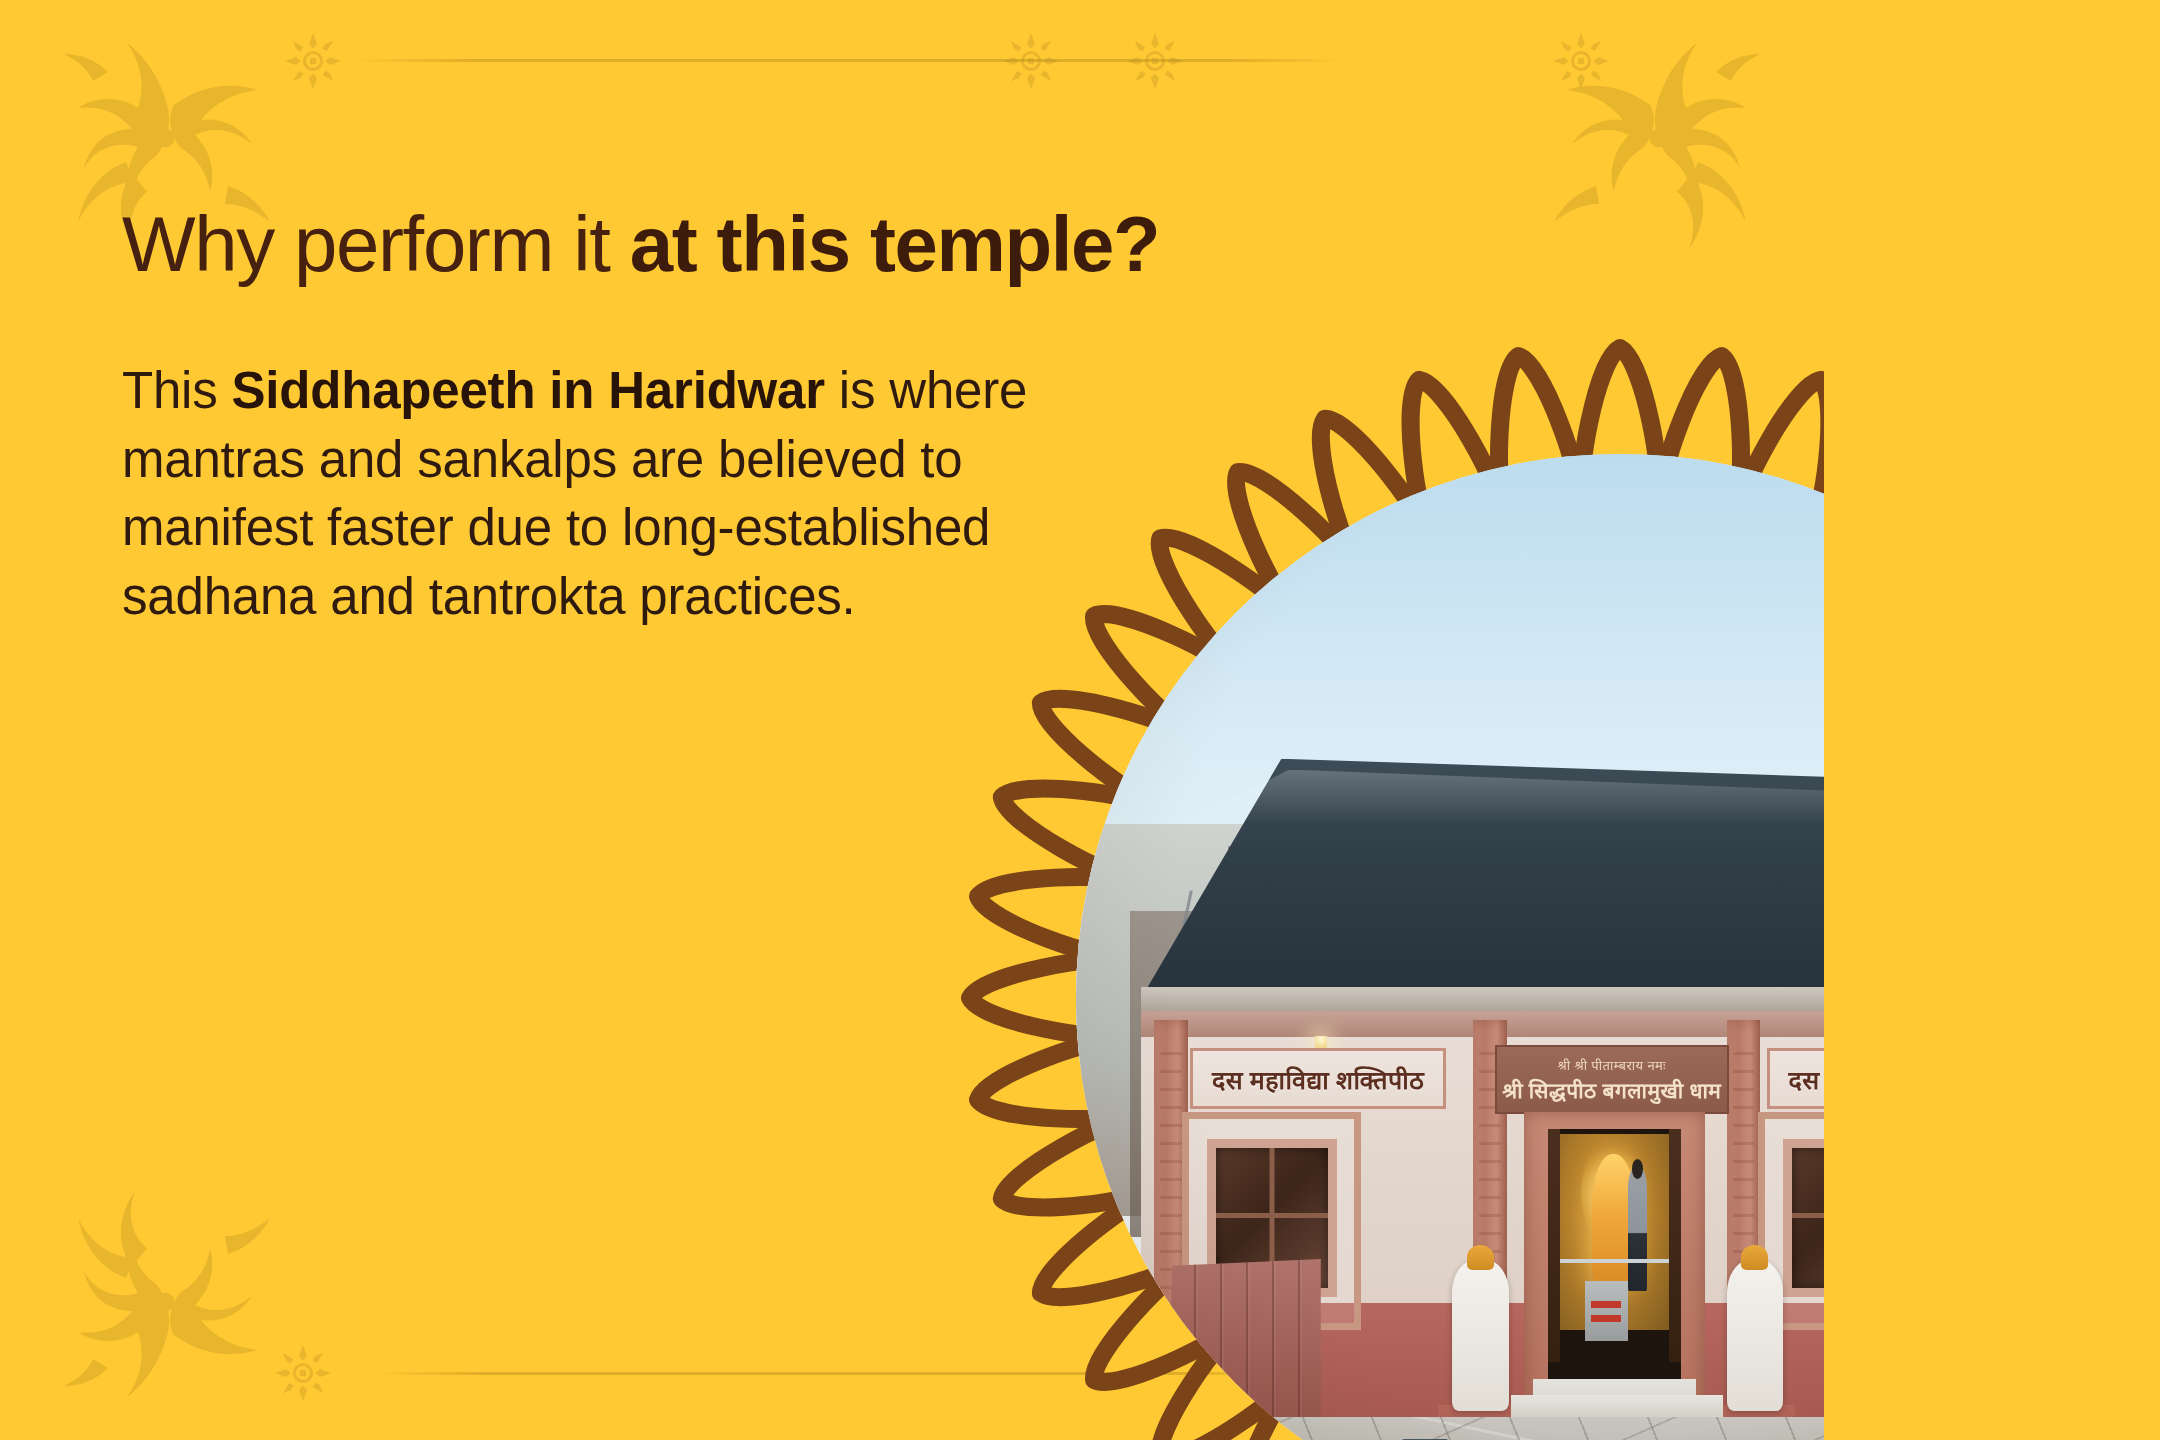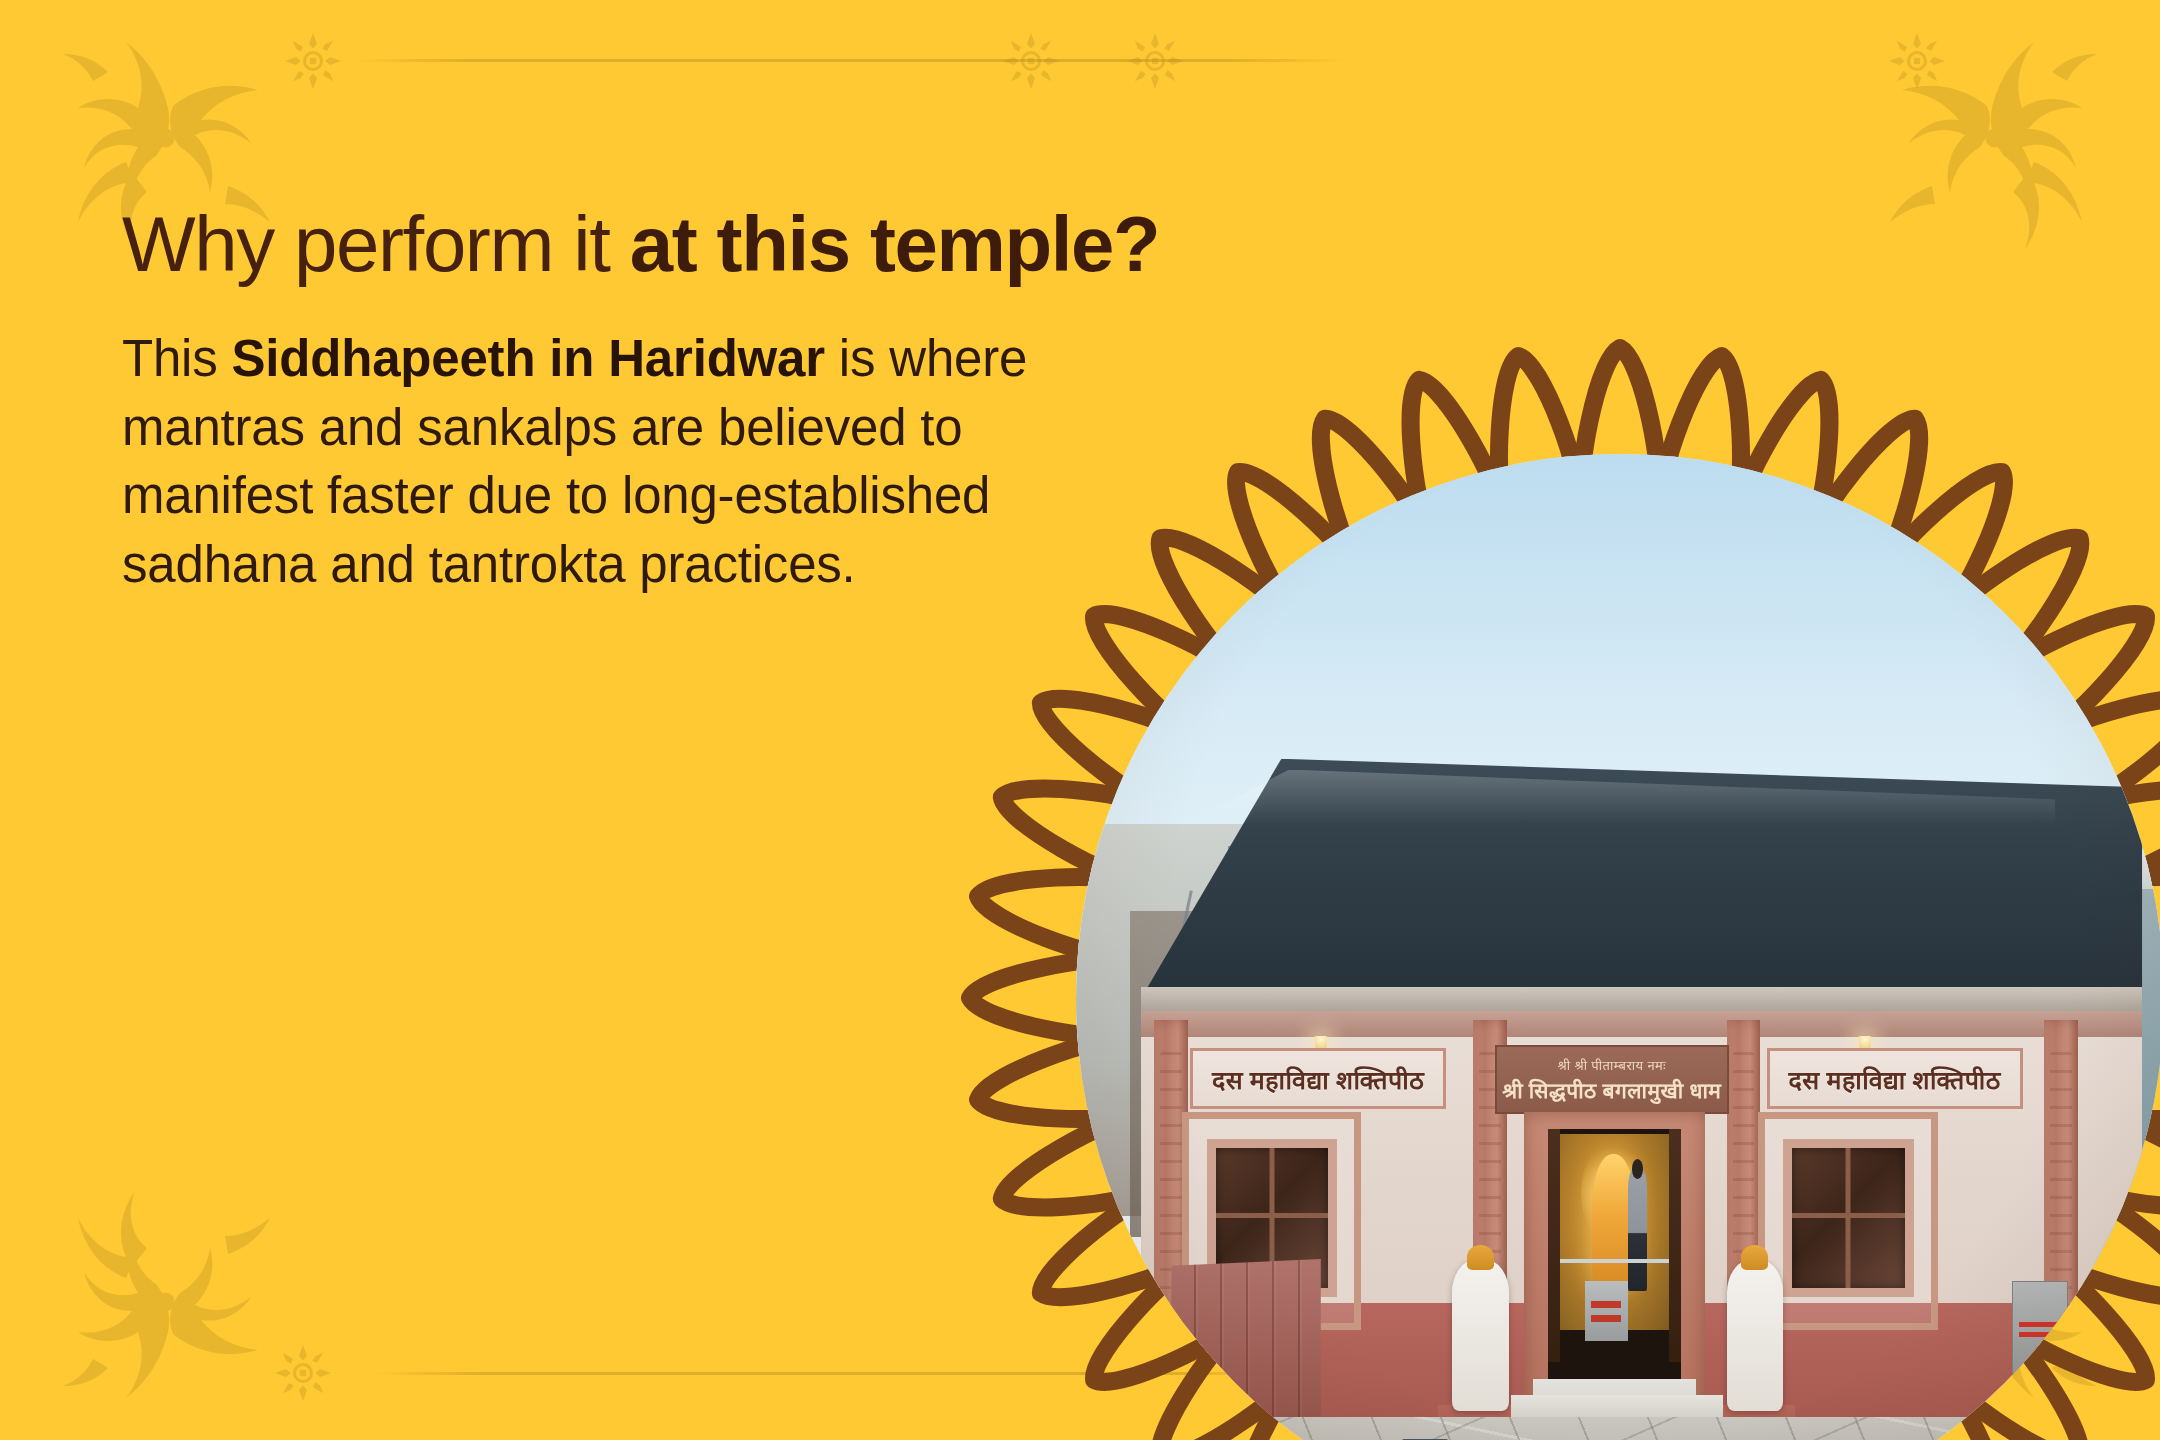--- a/index.html
+++ b/index.html
@@ -6,21 +6,21 @@
   html, body { width:2160px; height:1440px; overflow:hidden; }
   body {
     font-family: "Liberation Sans", sans-serif;
     background:#FFC933;
     position:relative;
   }
 
   
   #poster {
     position:absolute; inset:0;
-    width:2160px; height:1440px;
+    width:1824px; height:1440px;
     overflow:hidden;
     background:
       radial-gradient(ellipse 1700px 1200px at 72% 52%, rgba(255,241,196,0.95) 0%, rgba(255,226,150,0.55) 38%, rgba(255,206,80,0.0) 70%),
       linear-gradient(118deg, #FFC62B 0%, #FFCE3E 14%, #FFD košt 0%, #FFD85C 34%, #FFE08B 52%, #FFDC74 66%, #FFD04A 84%, #FFC62B 100%);
   }
   #bgfix {
     position:absolute; inset:0;
     background:
       radial-gradient(ellipse 1500px 1100px at 70% 50%, rgba(255,244,205,0.92) 0%, rgba(255,228,156,0.5) 40%, rgba(255,205,70,0) 72%),
       linear-gradient(115deg, #FFC52A 0%, #FFCC3C 16%, #FFD category 0%, #FFD757 36%, #FFE characterized 0%, #FFDF86 54%, #FFD969 70%, #FFCD47 86%, #FFC52A 100%);
@@ -48,21 +48,21 @@
     font-size:78px;
     line-height:1.0;
     letter-spacing:-1.4px;
     color:#46210F;
     font-weight:400;
     white-space:nowrap;
   }
   h1.headline b { font-weight:700; color:#3E1C0C; }
 
   p.body {
-    margin-top:42px;
+    margin-top:74px;
     font-size:51px;
     line-height:1.345;
     color:#2F1A10;
     font-weight:400;
     letter-spacing:-0.2px;
     max-width:955px;
   }
   p.body b { font-weight:700; color:#281309; }
 
   

